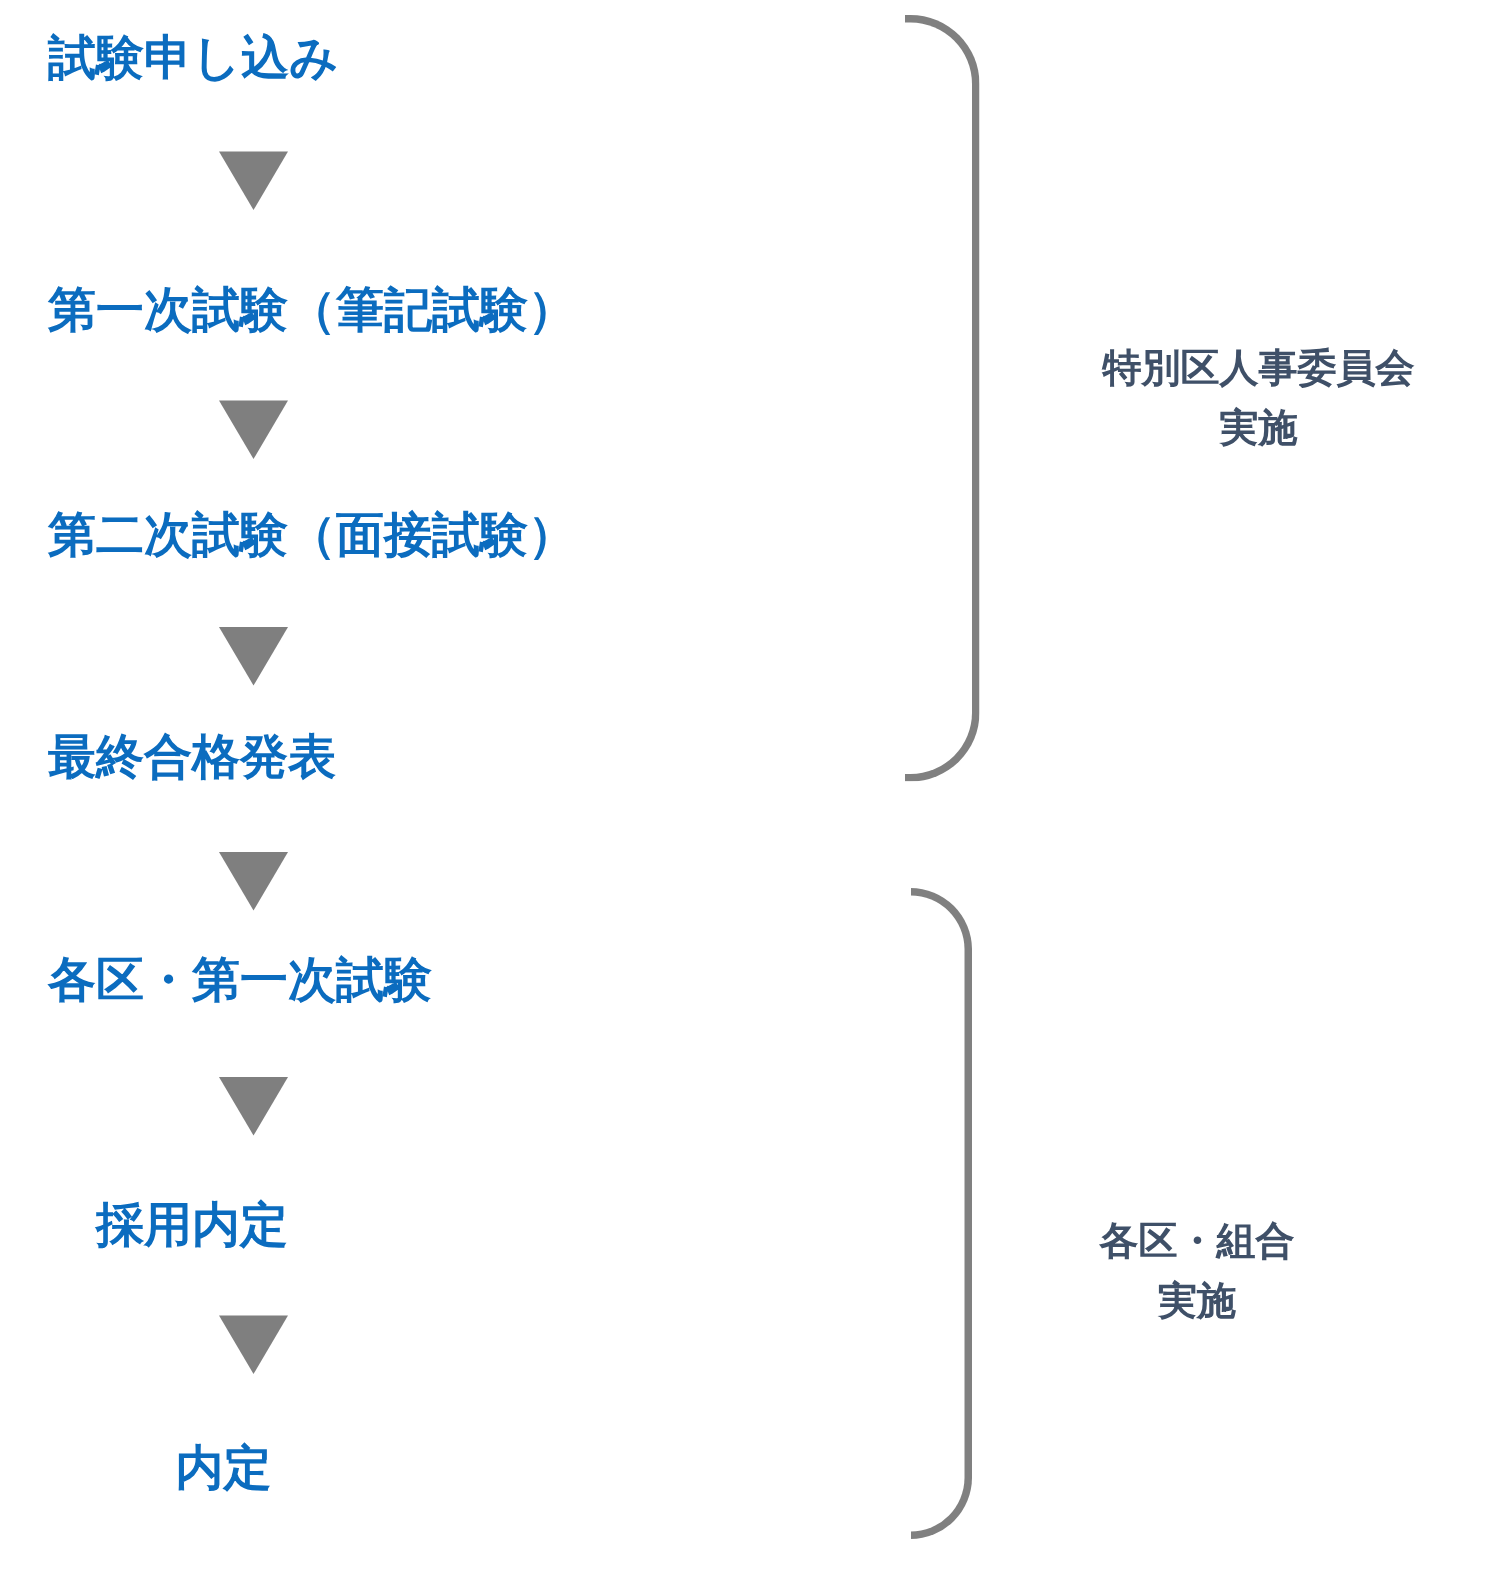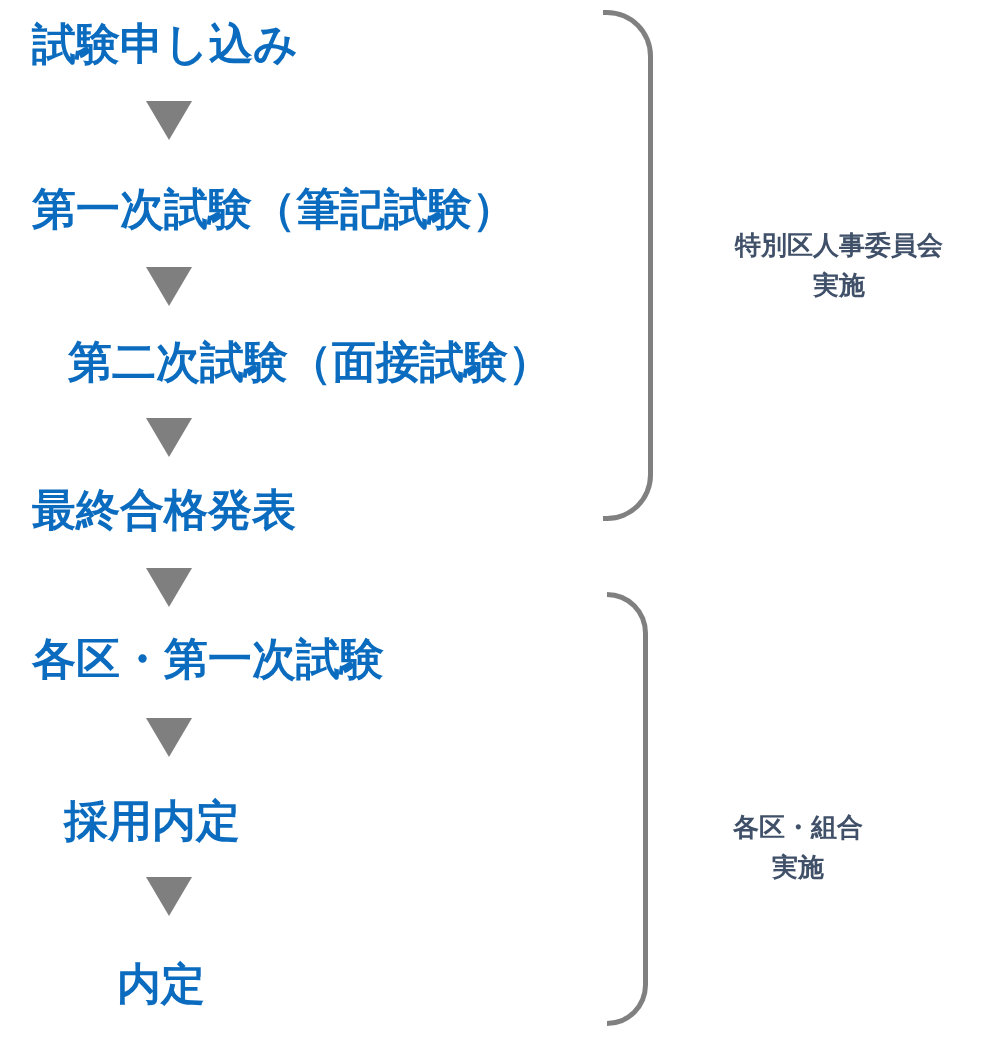--- a/index.html
+++ b/index.html
@@ -1,38 +1,38 @@
 <!DOCTYPE html>
 <html><head>
 <meta charset="utf-8">
 <style>
   html, body { margin:0; padding:0; background:#ffffff; }
   body { width:1000px; height:1047px; position:relative; overflow:hidden;
          font-family:"DejaVu Sans","Liberation Sans",sans-serif; }
-  .step { position:absolute; font-size:44px; font-weight:bold; color:#0b6cbf;
+  .step { position:absolute; font-size:32px; font-weight:bold; color:#0b6cbf;
           white-space:nowrap; line-height:1; letter-spacing:0px; }
   .arrow { position:absolute; width:0; height:0;
            border-left:23px solid transparent; border-right:23px solid transparent;
            border-top:39px solid #7f7f7f; }
   .brace { position:absolute; border:5px solid #808080; border-left:none;
            border-radius:0 46px 46px 0; box-sizing:border-box; }
   .label { position:absolute; font-size:26px; font-weight:bold; color:#3f5068;
            text-align:center; line-height:1.55; white-space:nowrap;font-family:Liberation Serif, serif; }
 </style>
 </head>
 <body>
 
 <div>
   <div class="step" style="left:32px; top:22px;">試験申し込み</div>
   <div class="arrow" style="left:146px; top:101px;"></div>
 
-  <div class="step" style="left:32px; top:190px;font-family:Liberation Mono, monospace;">第一次試験（筆記試験）</div>
+  <div class="step" style="left:32px; top:190px;">第一次試験（筆記試験）</div>
   <div class="arrow" style="left:146px; top:267px;"></div>
 
-  <div class="step" style="left:32px; top:340px;margin-left:36px;">第二次試験（面接試験）</div>
+  <div class="step" style="left:32px; top:340px;">第二次試験（面接試験）</div>
   <div class="arrow" style="left:146px; top:418px;"></div>
 
   <div class="step" style="left:32px; top:488px;">最終合格発表</div>
   <div class="arrow" style="left:146px; top:568px;"></div>
 
   <div class="step" style="left:32px; top:637px;">各区・第一次試験</div>
   <div class="arrow" style="left:146px; top:718px;"></div>
 
   <div class="step" style="left:64px; top:800px;font-family:Liberation Serif, serif;">採用内定</div>
   <div class="arrow" style="left:146px; top:877px;"></div>

